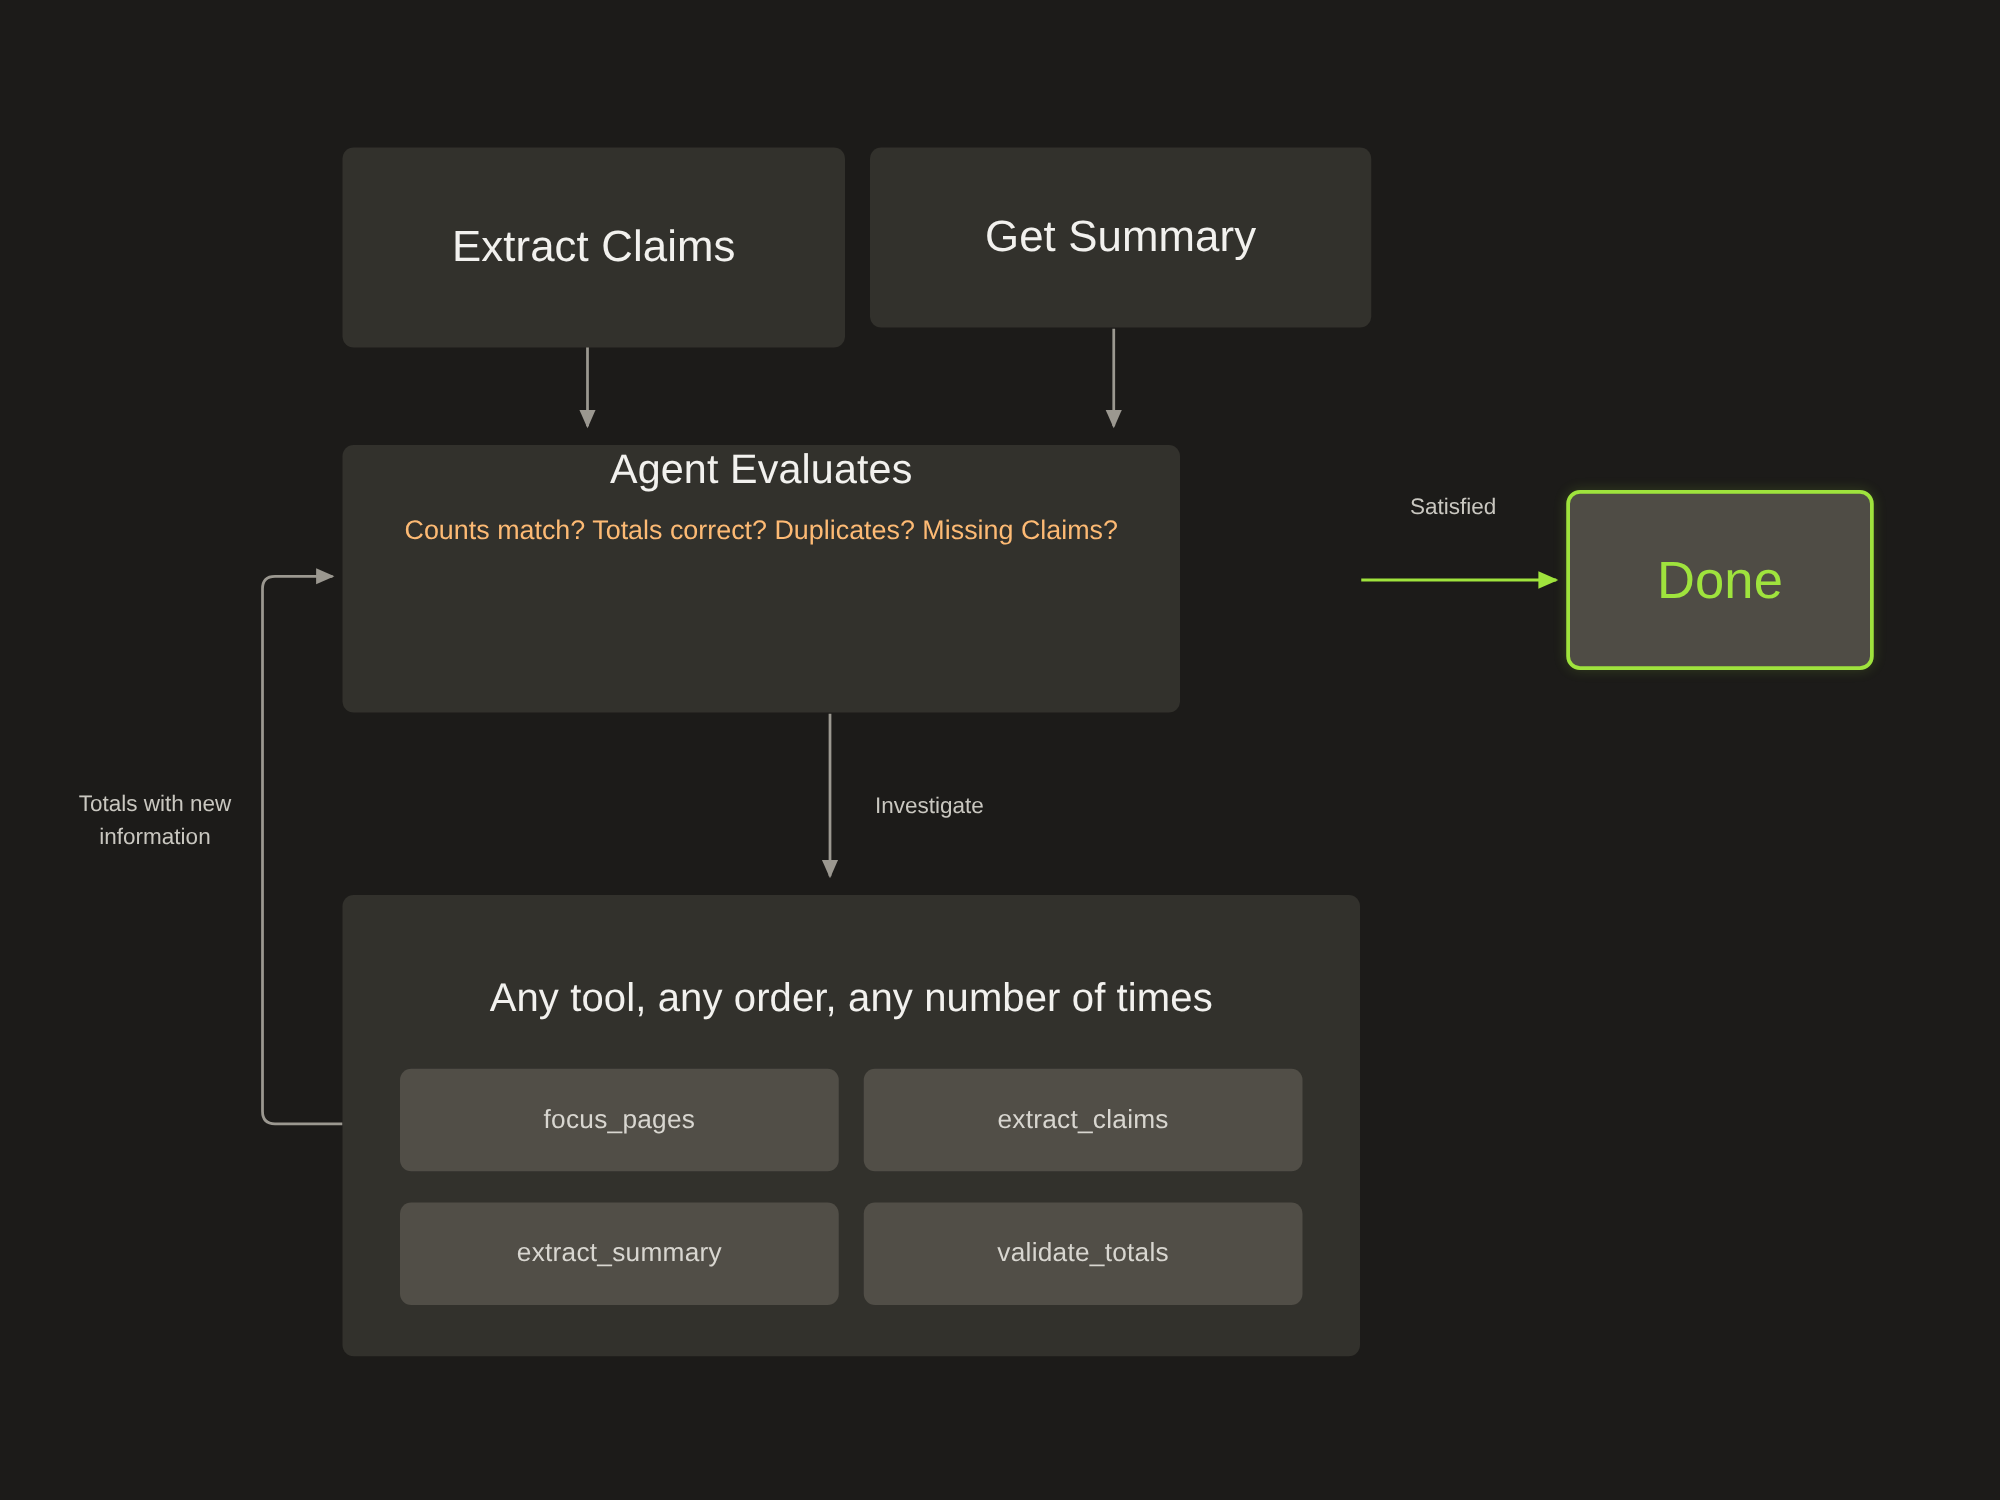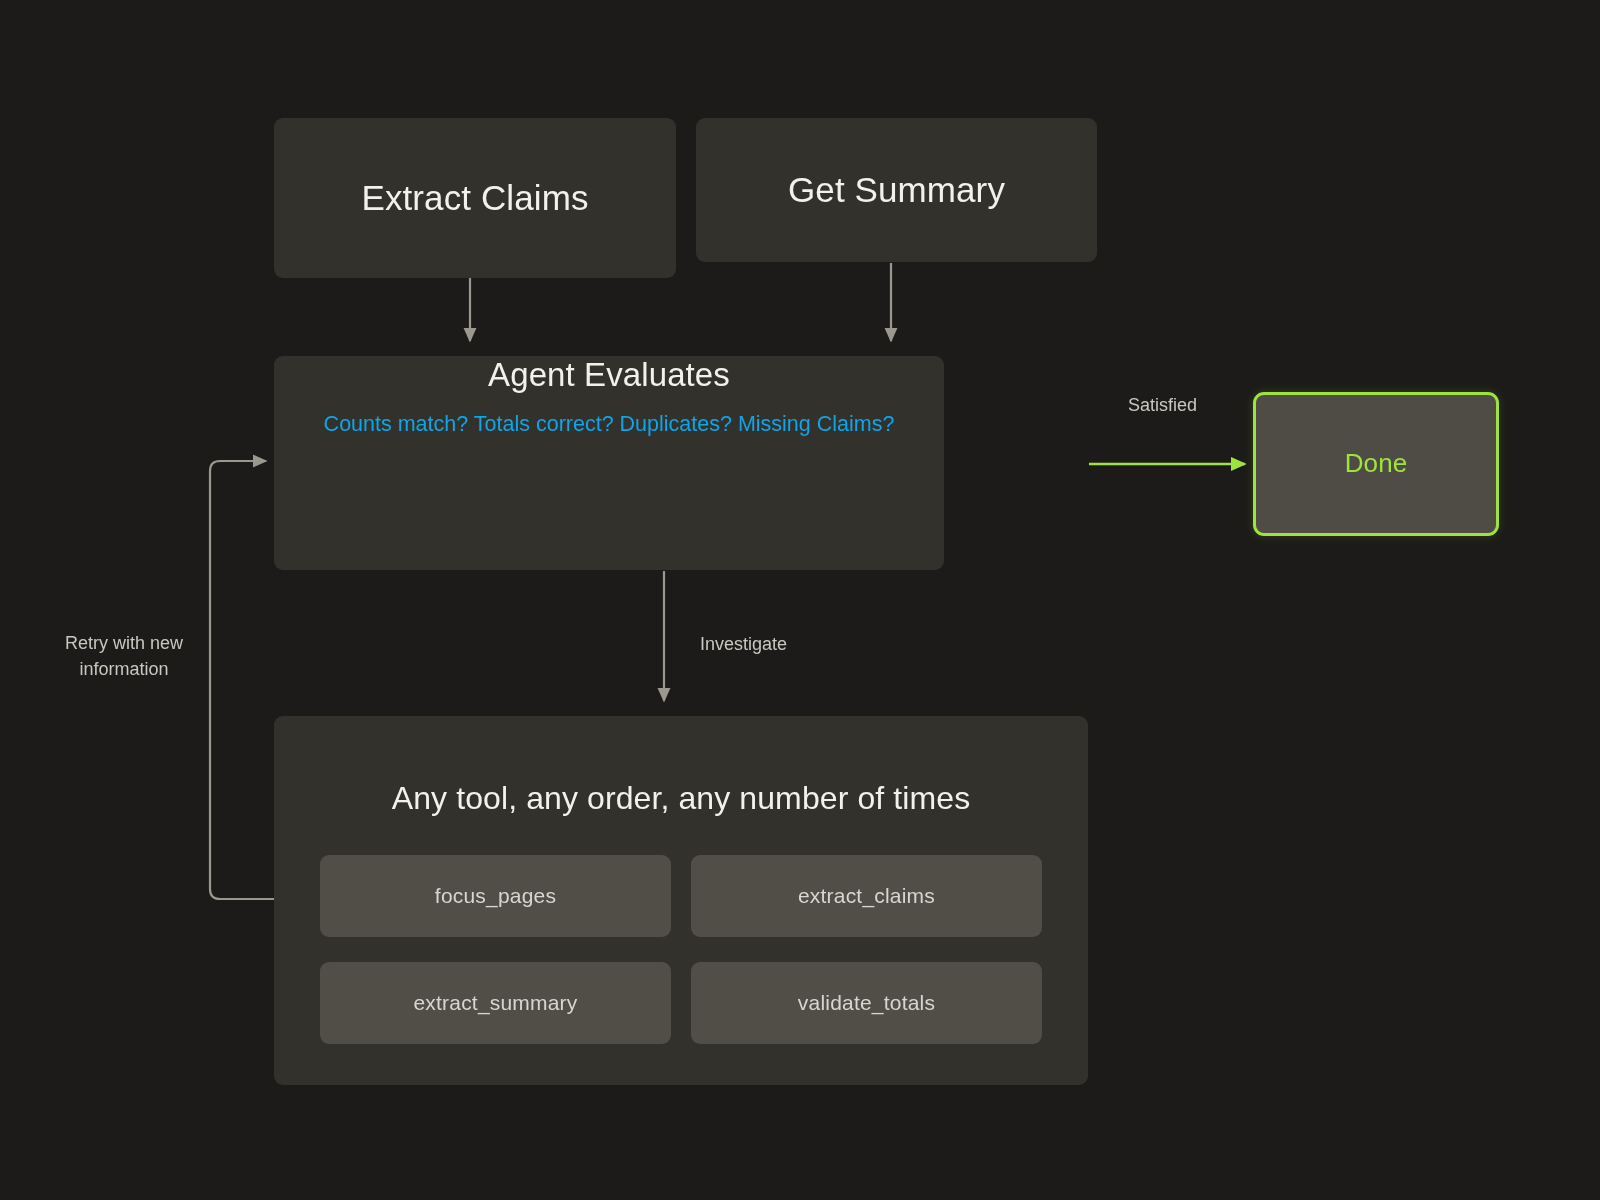--- a/index.html
+++ b/index.html
@@ -51,21 +51,21 @@
 
   .node-title {
     color: #f2f1ee;
     font-weight: 400;
     letter-spacing: 0.1px;
     text-align: center;
     line-height: 1.15;
   }
 
   .node-sub {
-    color: #0ea5e9;
+    color: #fdba74;
     text-align: center;
     line-height: 1.2;
   }
 
   
   #node-extract-claims {
     left: 274px;
     top: 118px;
     width: 402px;
     height: 160px;
@@ -99,21 +99,21 @@
     left: 1253px;
     top: 392px;
     width: 246px;
     height: 144px;
     background: #4f4c45;
     border: 3px solid #9fe33d;
     border-radius: 11px;
     box-shadow: 0 0 10px rgba(159, 227, 61, 0.18);
   }
   #node-done .node-title {
-    font-size: 26px;
+    font-size: 42px;
     color: #9fe33d;
   }
 
   
   #node-tools {
     left: 274px;
     top: 716px;
     width: 814px;
     height: 369px;
     justify-content: flex-start;
@@ -222,15 +222,15 @@
       <div class="tool-chip">extract_claims</div>
       <div class="tool-chip">extract_summary</div>
       <div class="tool-chip">validate_totals</div>
     </div>
   </div>
 
   <div class="edge-label" id="label-satisfied">Satisfied</div>
 
   <div class="edge-label" id="label-investigate">Investigate</div>
 
-  <div class="edge-label" id="label-retry">Retry with new information</div>
+  <div class="edge-label" id="label-retry">Totals with new information</div>
 
 </div>
 
 </body></html>

